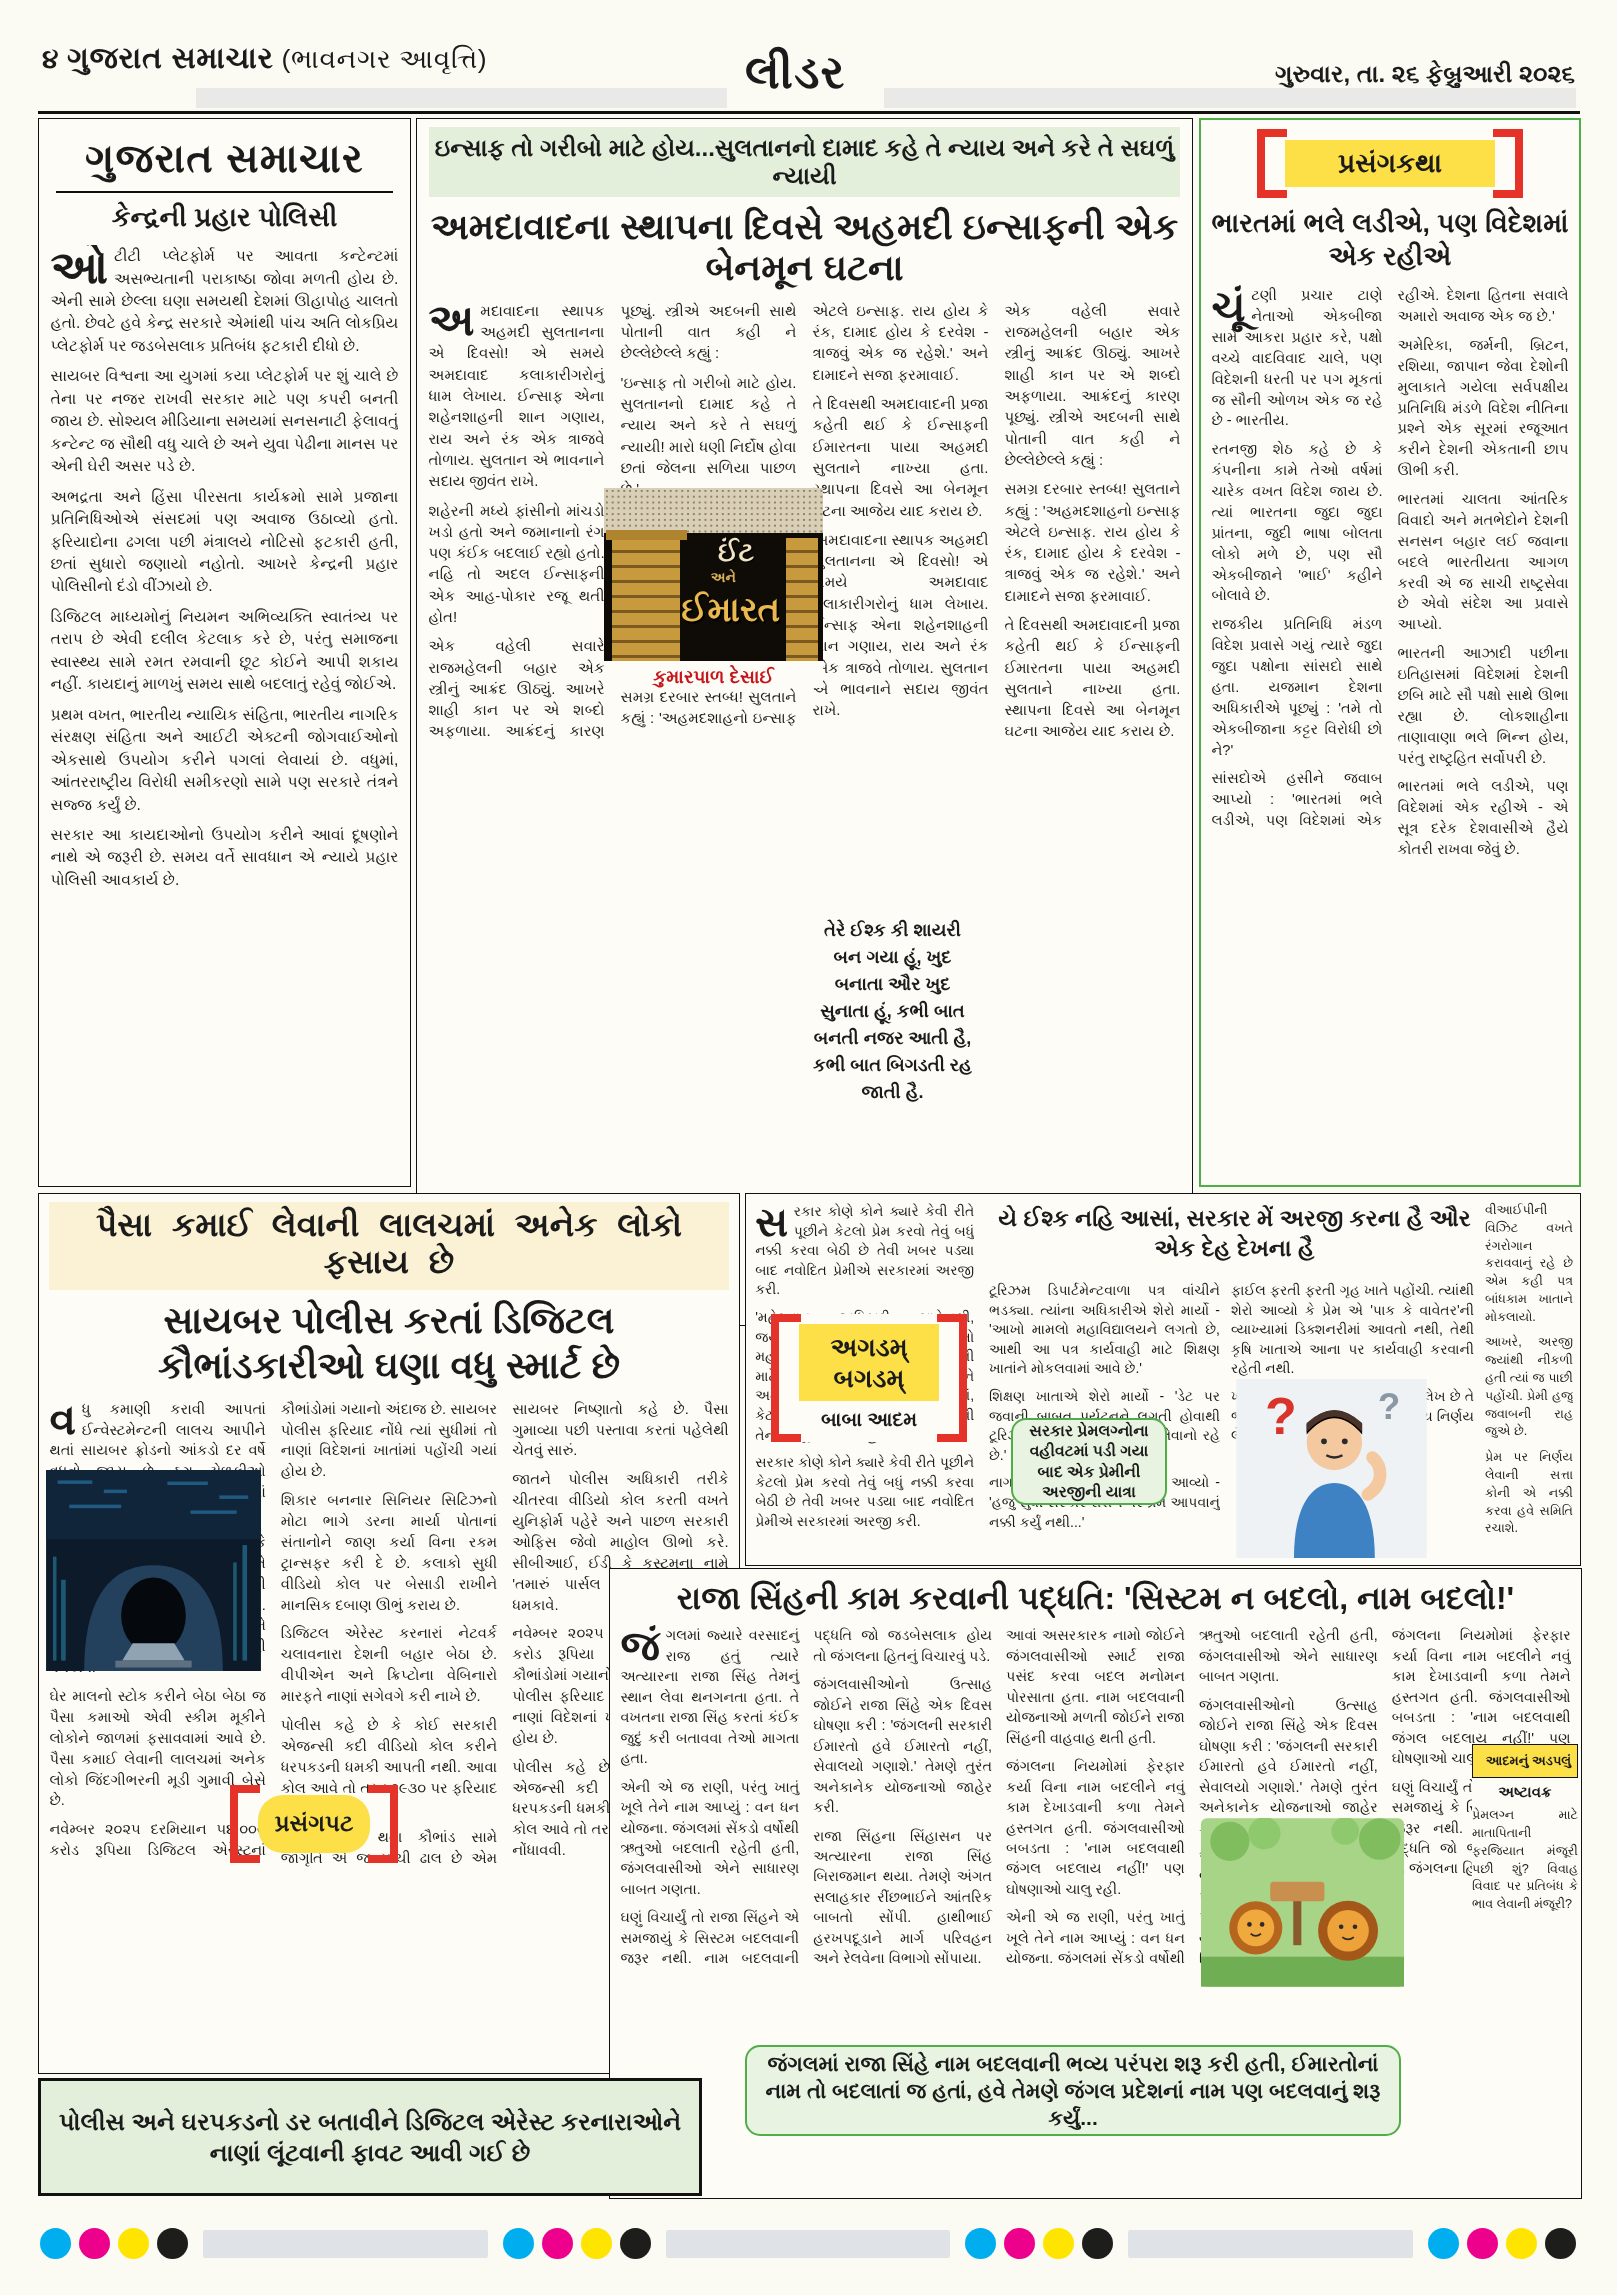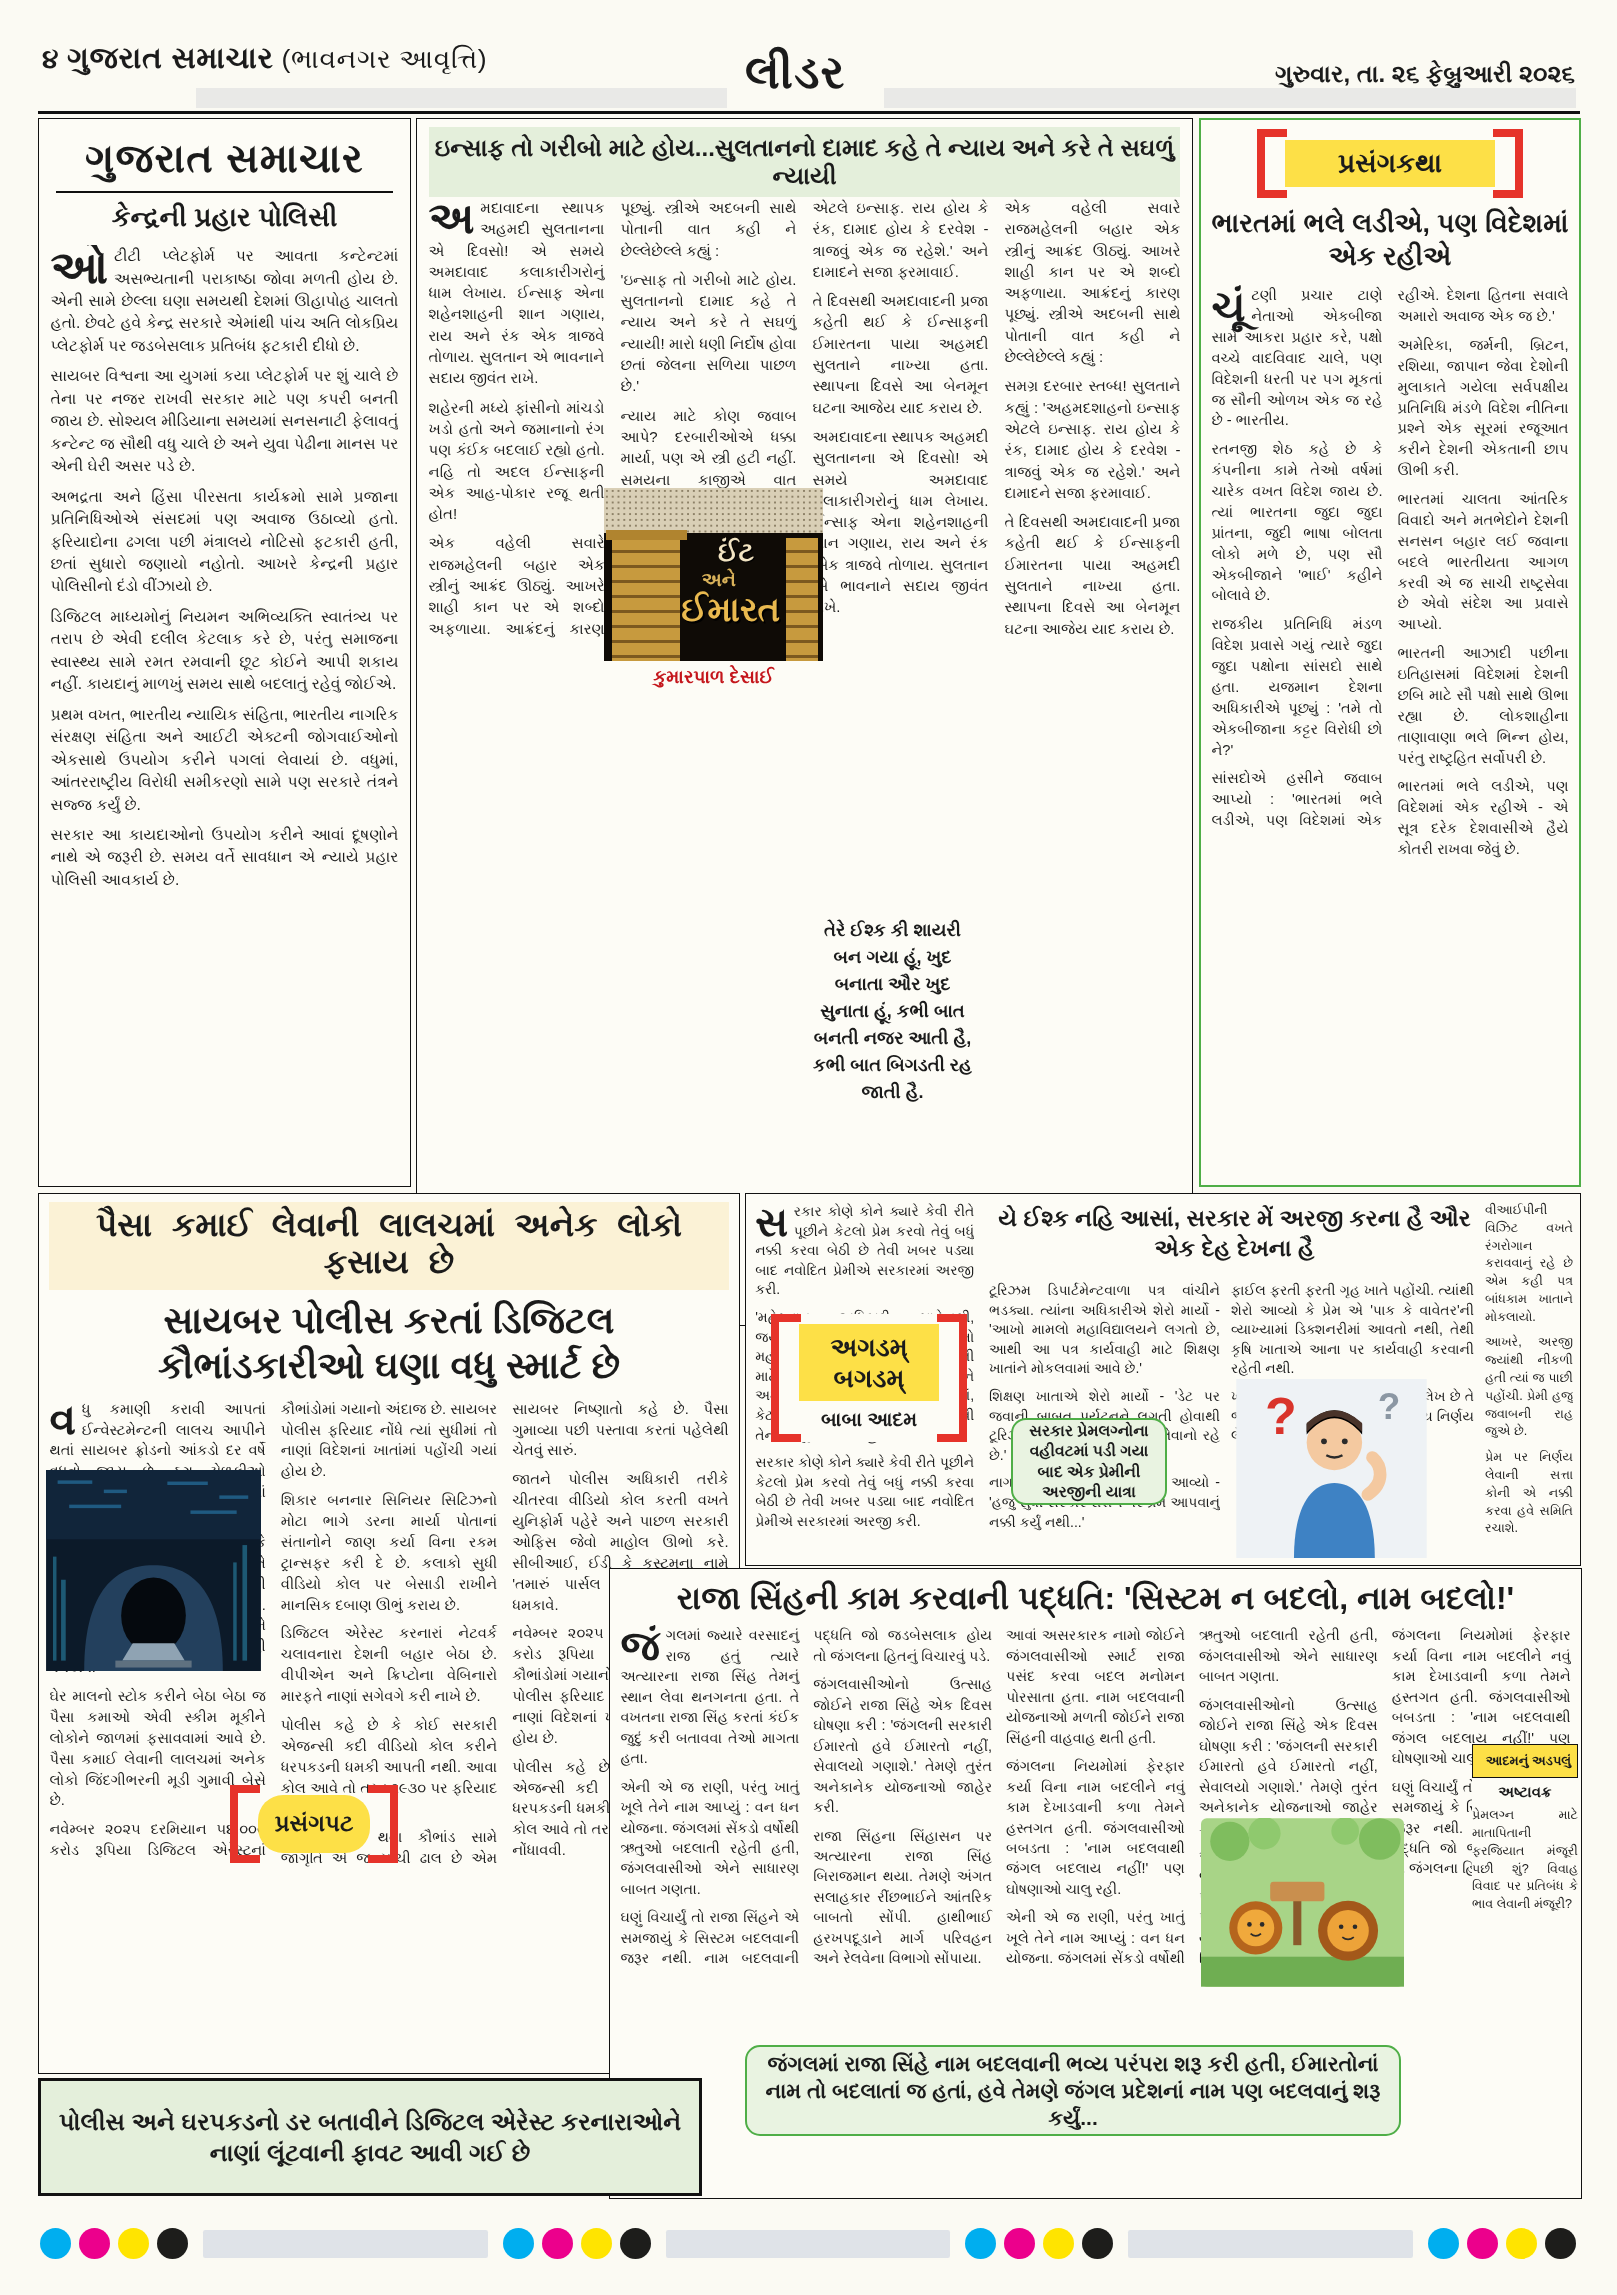--- a/index.html
+++ b/index.html
@@ -46,21 +46,21 @@
   .dot.c{background:#00aeef;}.dot.m{background:#ec008c;}.dot.y{background:#ffe400;}.dot.k{background:#1d1d1b;}
   .marks .grp{display:flex;gap:8px;}
   .marks .bar{flex:1;height:28px;background:#dfe3e8;border-radius:2.3px;}
   
   .imarat{background:#0f0b06;position:relative;overflow:hidden;box-sizing:border-box;}
   .imarat .halftone{position:absolute;left:0;top:0;right:0;height:45px;background-color:#d9cfb6;
      background-image:radial-gradient(#8d8167 1.2px,transparent 1.5px);background-size:5.8px 5.8px;}
   .imarat .pillar{position:absolute;background:repeating-linear-gradient(#c79a3e 0 11.6px,#7c591f 11.6px 15px);}
   .imarat .cap{position:absolute;background:#b0842f;}
   .imarat .t1{position:absolute;color:#f2e4c2;font-weight:900;font-size:26.6px;text-shadow:1.2px 1.2px 0 #000;}
-  .imarat .t2{position:absolute;color:#d9b25a;font-weight:bold;font-size:19px;}
+  .imarat .t2{position:absolute;color:#d9b25a;font-weight:bold;font-size:14px;}
   .imarat .t3{position:absolute;color:#e9b94f;font-weight:900;font-size:34px;text-shadow:1.7px 1.7px 0 #000;}
   .logo-author{color:#c4161c;font-weight:900;text-align:center;font-size:18.5px;padding-top:4.6px;background:#fdfcf6;}
 </style>
 </head>
 <body>
 
 <div class="page">
 
   <div class="abs hdr-left" style="left:42px;top:41px;">
     <span>૪</span>
@@ -81,20 +81,21 @@
       <p>સાયબર વિશ્વના આ યુગમાં કયા પ્લેટફોર્મ પર શું ચાલે છે તેના પર નજર રાખવી સરકાર માટે પણ કપરી બનતી જાય છે. સોશ્યલ મીડિયાના સમયમાં સનસનાટી ફેલાવતું કન્ટેન્ટ જ સૌથી વધુ ચાલે છે અને યુવા પેઢીના માનસ પર એની ઘેરી અસર પડે છે.</p>
       <p>અભદ્રતા અને હિંસા પીરસતા કાર્યક્રમો સામે પ્રજાના પ્રતિનિધિઓએ સંસદમાં પણ અવાજ ઉઠાવ્યો હતો. ફરિયાદોના ઢગલા પછી મંત્રાલયે નોટિસો ફટકારી હતી, છતાં સુધારો જણાયો નહોતો. આખરે કેન્દ્રની પ્રહાર પોલિસીનો દંડો વીંઝાયો છે.</p>
       <p>ડિજિટલ માધ્યમોનું નિયમન અભિવ્યક્તિ સ્વાતંત્ર્ય પર તરાપ છે એવી દલીલ કેટલાક કરે છે, પરંતુ સમાજના સ્વાસ્થ્ય સામે રમત રમવાની છૂટ કોઈને આપી શકાય નહીં. કાયદાનું માળખું સમય સાથે બદલાતું રહેવું જોઈએ.</p>
       <p>પ્રથમ વખત, ભારતીય ન્યાયિક સંહિતા, ભારતીય નાગરિક સંરક્ષણ સંહિતા અને આઈટી એક્ટની જોગવાઈઓનો એકસાથે ઉપયોગ કરીને પગલાં લેવાયાં છે. વધુમાં, આંતરરાષ્ટ્રીય વિરોધી સમીકરણો સામે પણ સરકારે તંત્રને સજ્જ કર્યું છે.</p>
       <p>સરકાર આ કાયદાઓનો ઉપયોગ કરીને આવાં દૂષણોને નાથે એ જરૂરી છે. સમય વર્તે સાવધાન એ ન્યાયે પ્રહાર પોલિસી આવકાર્ય છે.</p>
     </div>
   </div>
 
   <div class="abs nbox" style="left:416px;top:118px;width:777px;height:1208px;padding:8px 11.6px;">
     <div class="kicker-green">ઇન્સાફ તો ગરીબો માટે હોય...સુલતાનનો દામાદ કહે તે ન્યાય અને કરે તે સઘળું ન્યાયી</div>
+    <div class="headline-xl" style="margin:9.2px 0 11.6px 0;">અમદાવાદના સ્થાપના દિવસે અહમદી ઇન્સાફની એક બેનમૂન ઘટના</div>
     <div class="jtext" style="font-size:15px;line-height:1.42;column-count:4;column-gap:16px;height:901px;">
       <p class="dc">અમદાવાદના સ્થાપક અહમદી સુલતાનના એ દિવસો! એ સમયે અમદાવાદ કલાકારીગરોનું ધામ લેખાય. ઈન્સાફ એના શહેનશાહની શાન ગણાય, રાય અને રંક એક ત્રાજવે તોળાય. સુલતાન એ ભાવનાને સદાય જીવંત રાખે.</p>
       <p>શહેરની મધ્યે ફાંસીનો માંચડો ખડો હતો અને જમાનાનો રંગ પણ કંઈક બદલાઈ રહ્યો હતો. નહિ તો અદલ ઈન્સાફની એક આહ-પોકાર રજૂ થતી હોત!</p>
       <p>એક વહેલી સવારે રાજમહેલની બહાર એક સ્ત્રીનું આક્રંદ ઊઠ્યું. આખરે શાહી કાન પર એ શબ્દો અફળાયા. આક્રંદનું કારણ પૂછ્યું. સ્ત્રીએ અદબની સાથે પોતાની વાત કહી ને છેલ્લેછેલ્લે કહ્યું :</p>
       <p>'ઇન્સાફ તો ગરીબો માટે હોય. સુલતાનનો દામાદ કહે તે ન્યાય અને કરે તે સઘળું ન્યાયી! મારો ધણી નિર્દોષ હોવા છતાં જેલના સળિયા પાછળ છે.'</p>
       <p>ન્યાય માટે કોણ જવાબ આપે? દરબારીઓએ ધક્કા માર્યા, પણ એ સ્ત્રી હટી નહીં. સમયના કાજીએ વાત સાંભળી અને કહ્યું કે ગુનો સાબિત થાય તો સજા સુલતાનના દામાદને પણ થાય.</p>
       <p>સમગ્ર દરબાર સ્તબ્ધ! સુલતાને કહ્યું : 'અહમદશાહનો ઇન્સાફ એટલે ઇન્સાફ. રાય હોય કે રંક, દામાદ હોય કે દરવેશ - ત્રાજવું એક જ રહેશે.' અને દામાદને સજા ફરમાવાઈ.</p>
       <p>તે દિવસથી અમદાવાદની પ્રજા કહેતી થઈ કે ઈન્સાફની ઈમારતના પાયા અહમદી સુલતાને નાખ્યા હતા. સ્થાપના દિવસે આ બેનમૂન ઘટના આજેય યાદ કરાય છે.</p>
       <p>અમદાવાદના સ્થાપક અહમદી સુલતાનના એ દિવસો! એ સમયે અમદાવાદ કલાકારીગરોનું ધામ લેખાય. ઈન્સાફ એના શહેનશાહની શાન ગણાય, રાય અને રંક એક ત્રાજવે તોળાય. સુલતાન એ ભાવનાને સદાય જીવંત રાખે.</p>
       <p>એક વહેલી સવારે રાજમહેલની બહાર એક સ્ત્રીનું આક્રંદ ઊઠ્યું. આખરે શાહી કાન પર એ શબ્દો અફળાયા. આક્રંદનું કારણ પૂછ્યું. સ્ત્રીએ અદબની સાથે પોતાની વાત કહી ને છેલ્લેછેલ્લે કહ્યું :</p>

